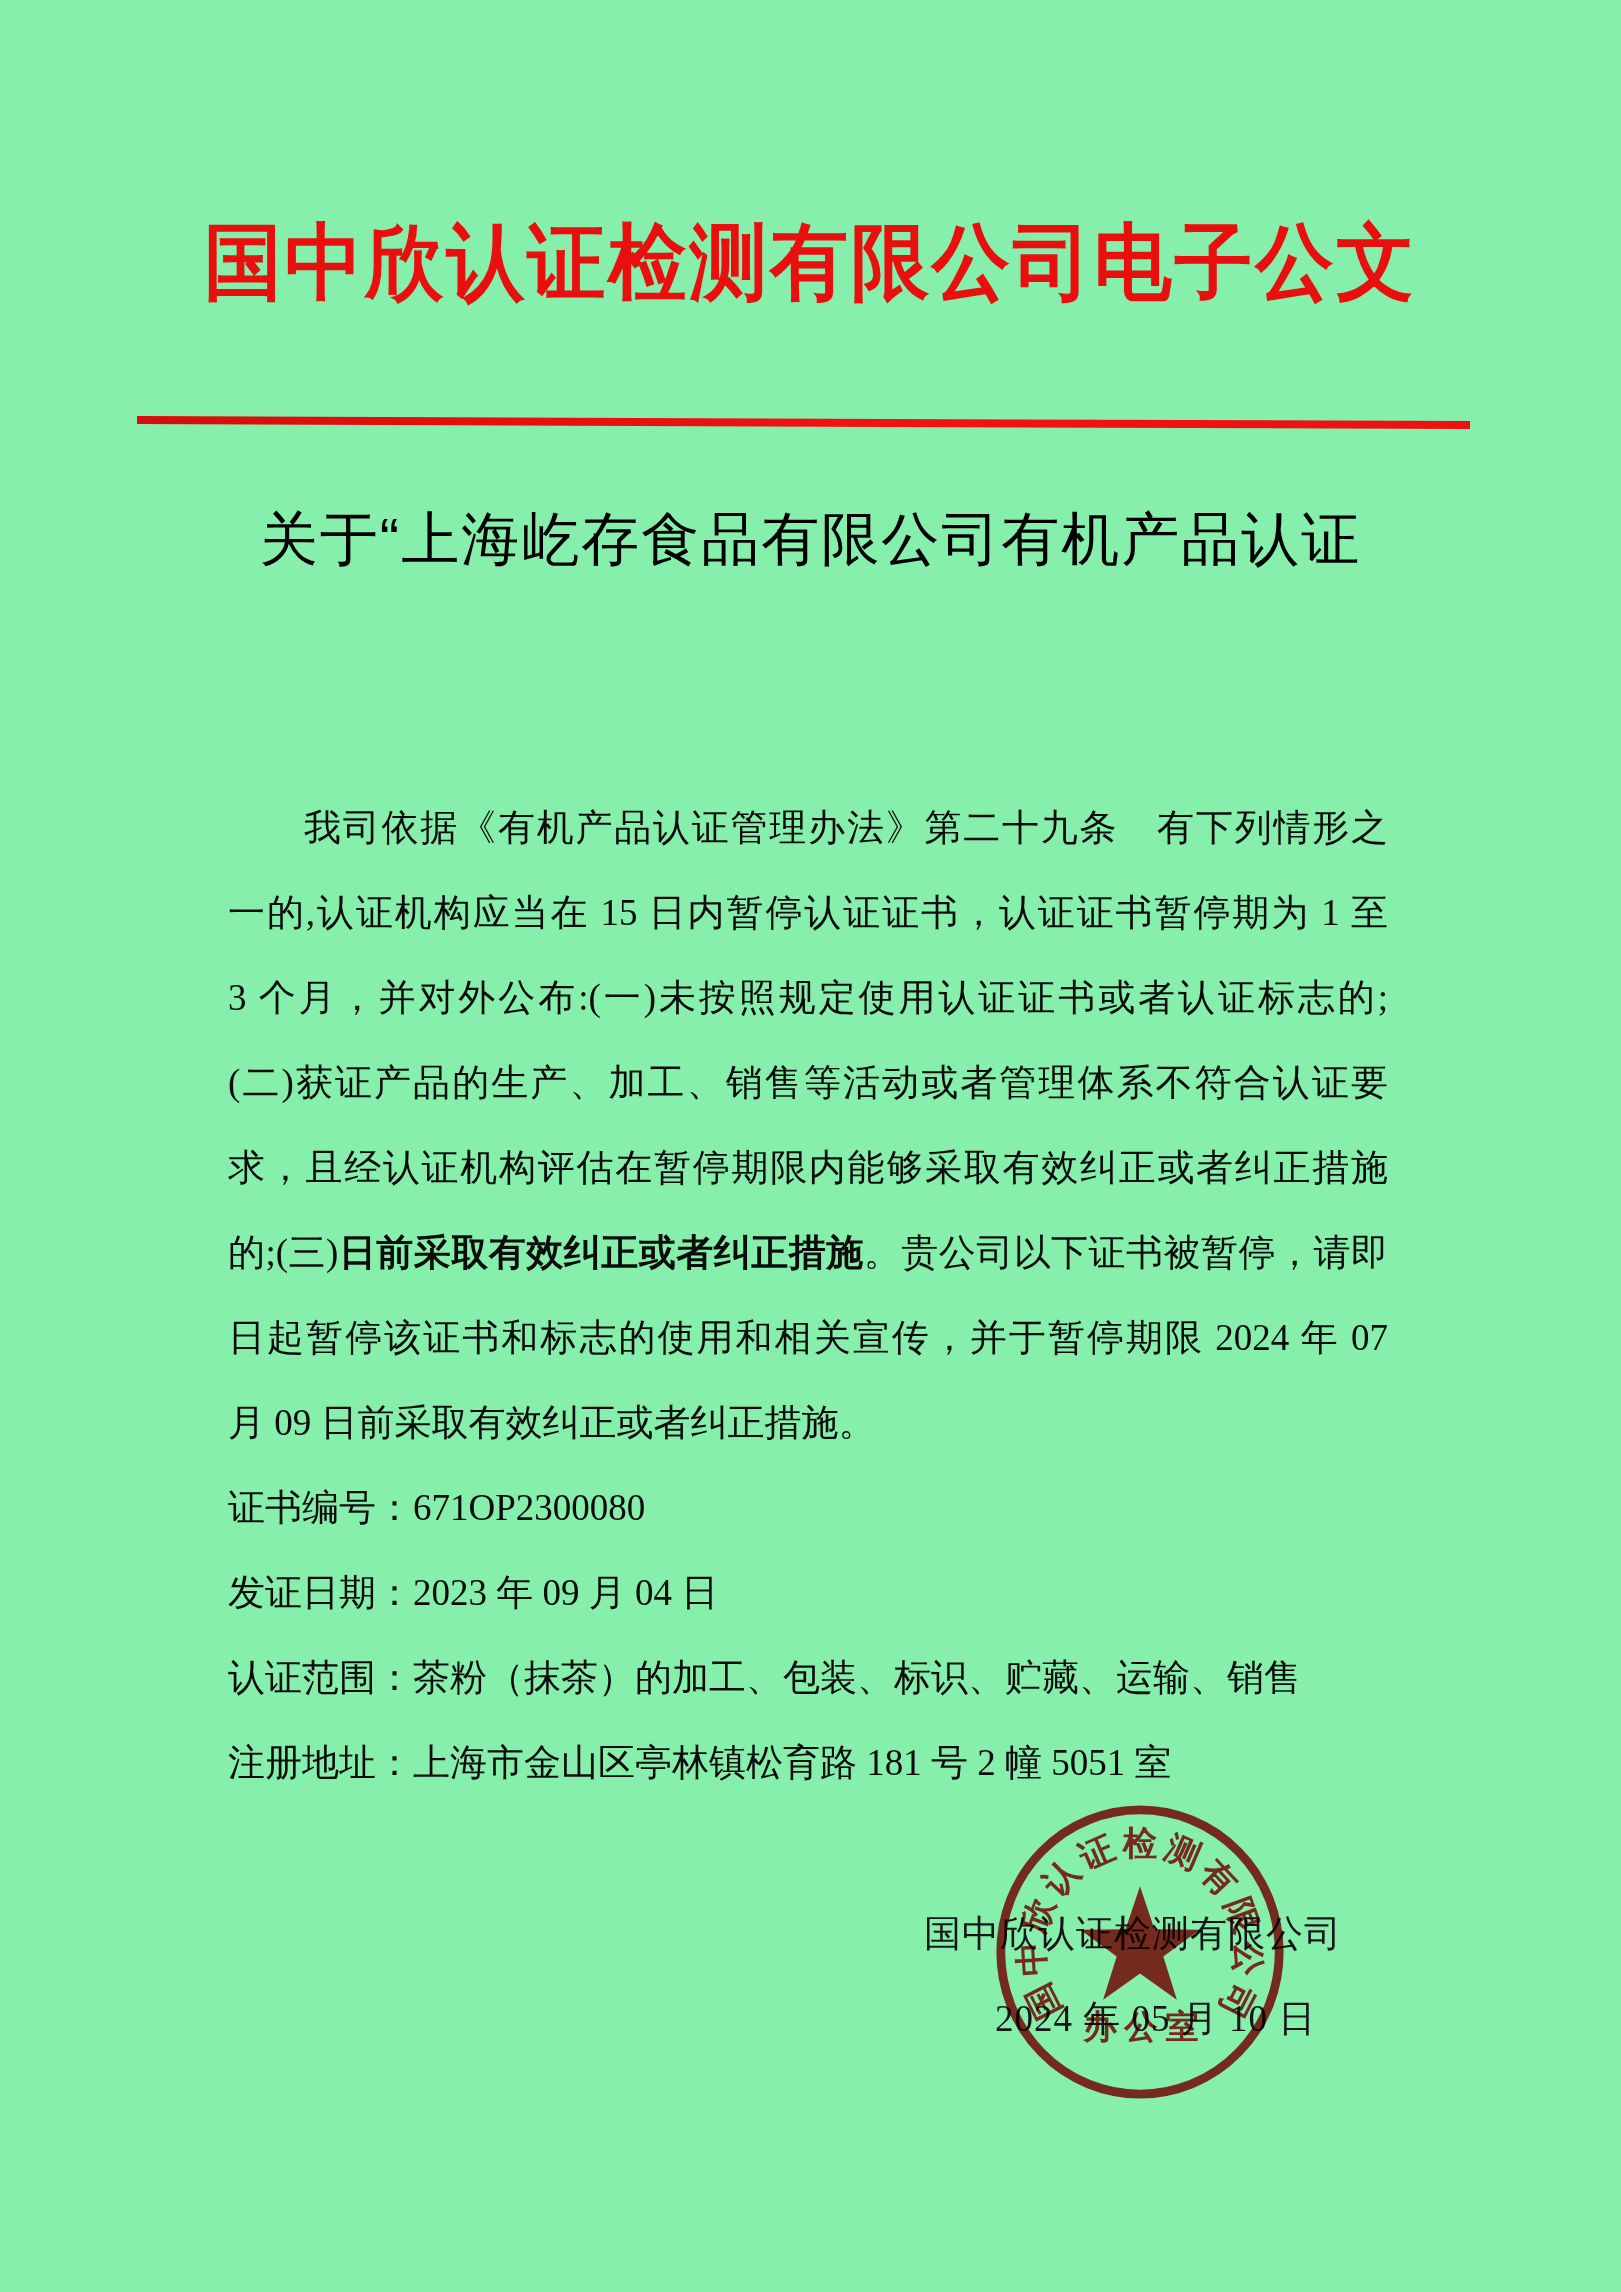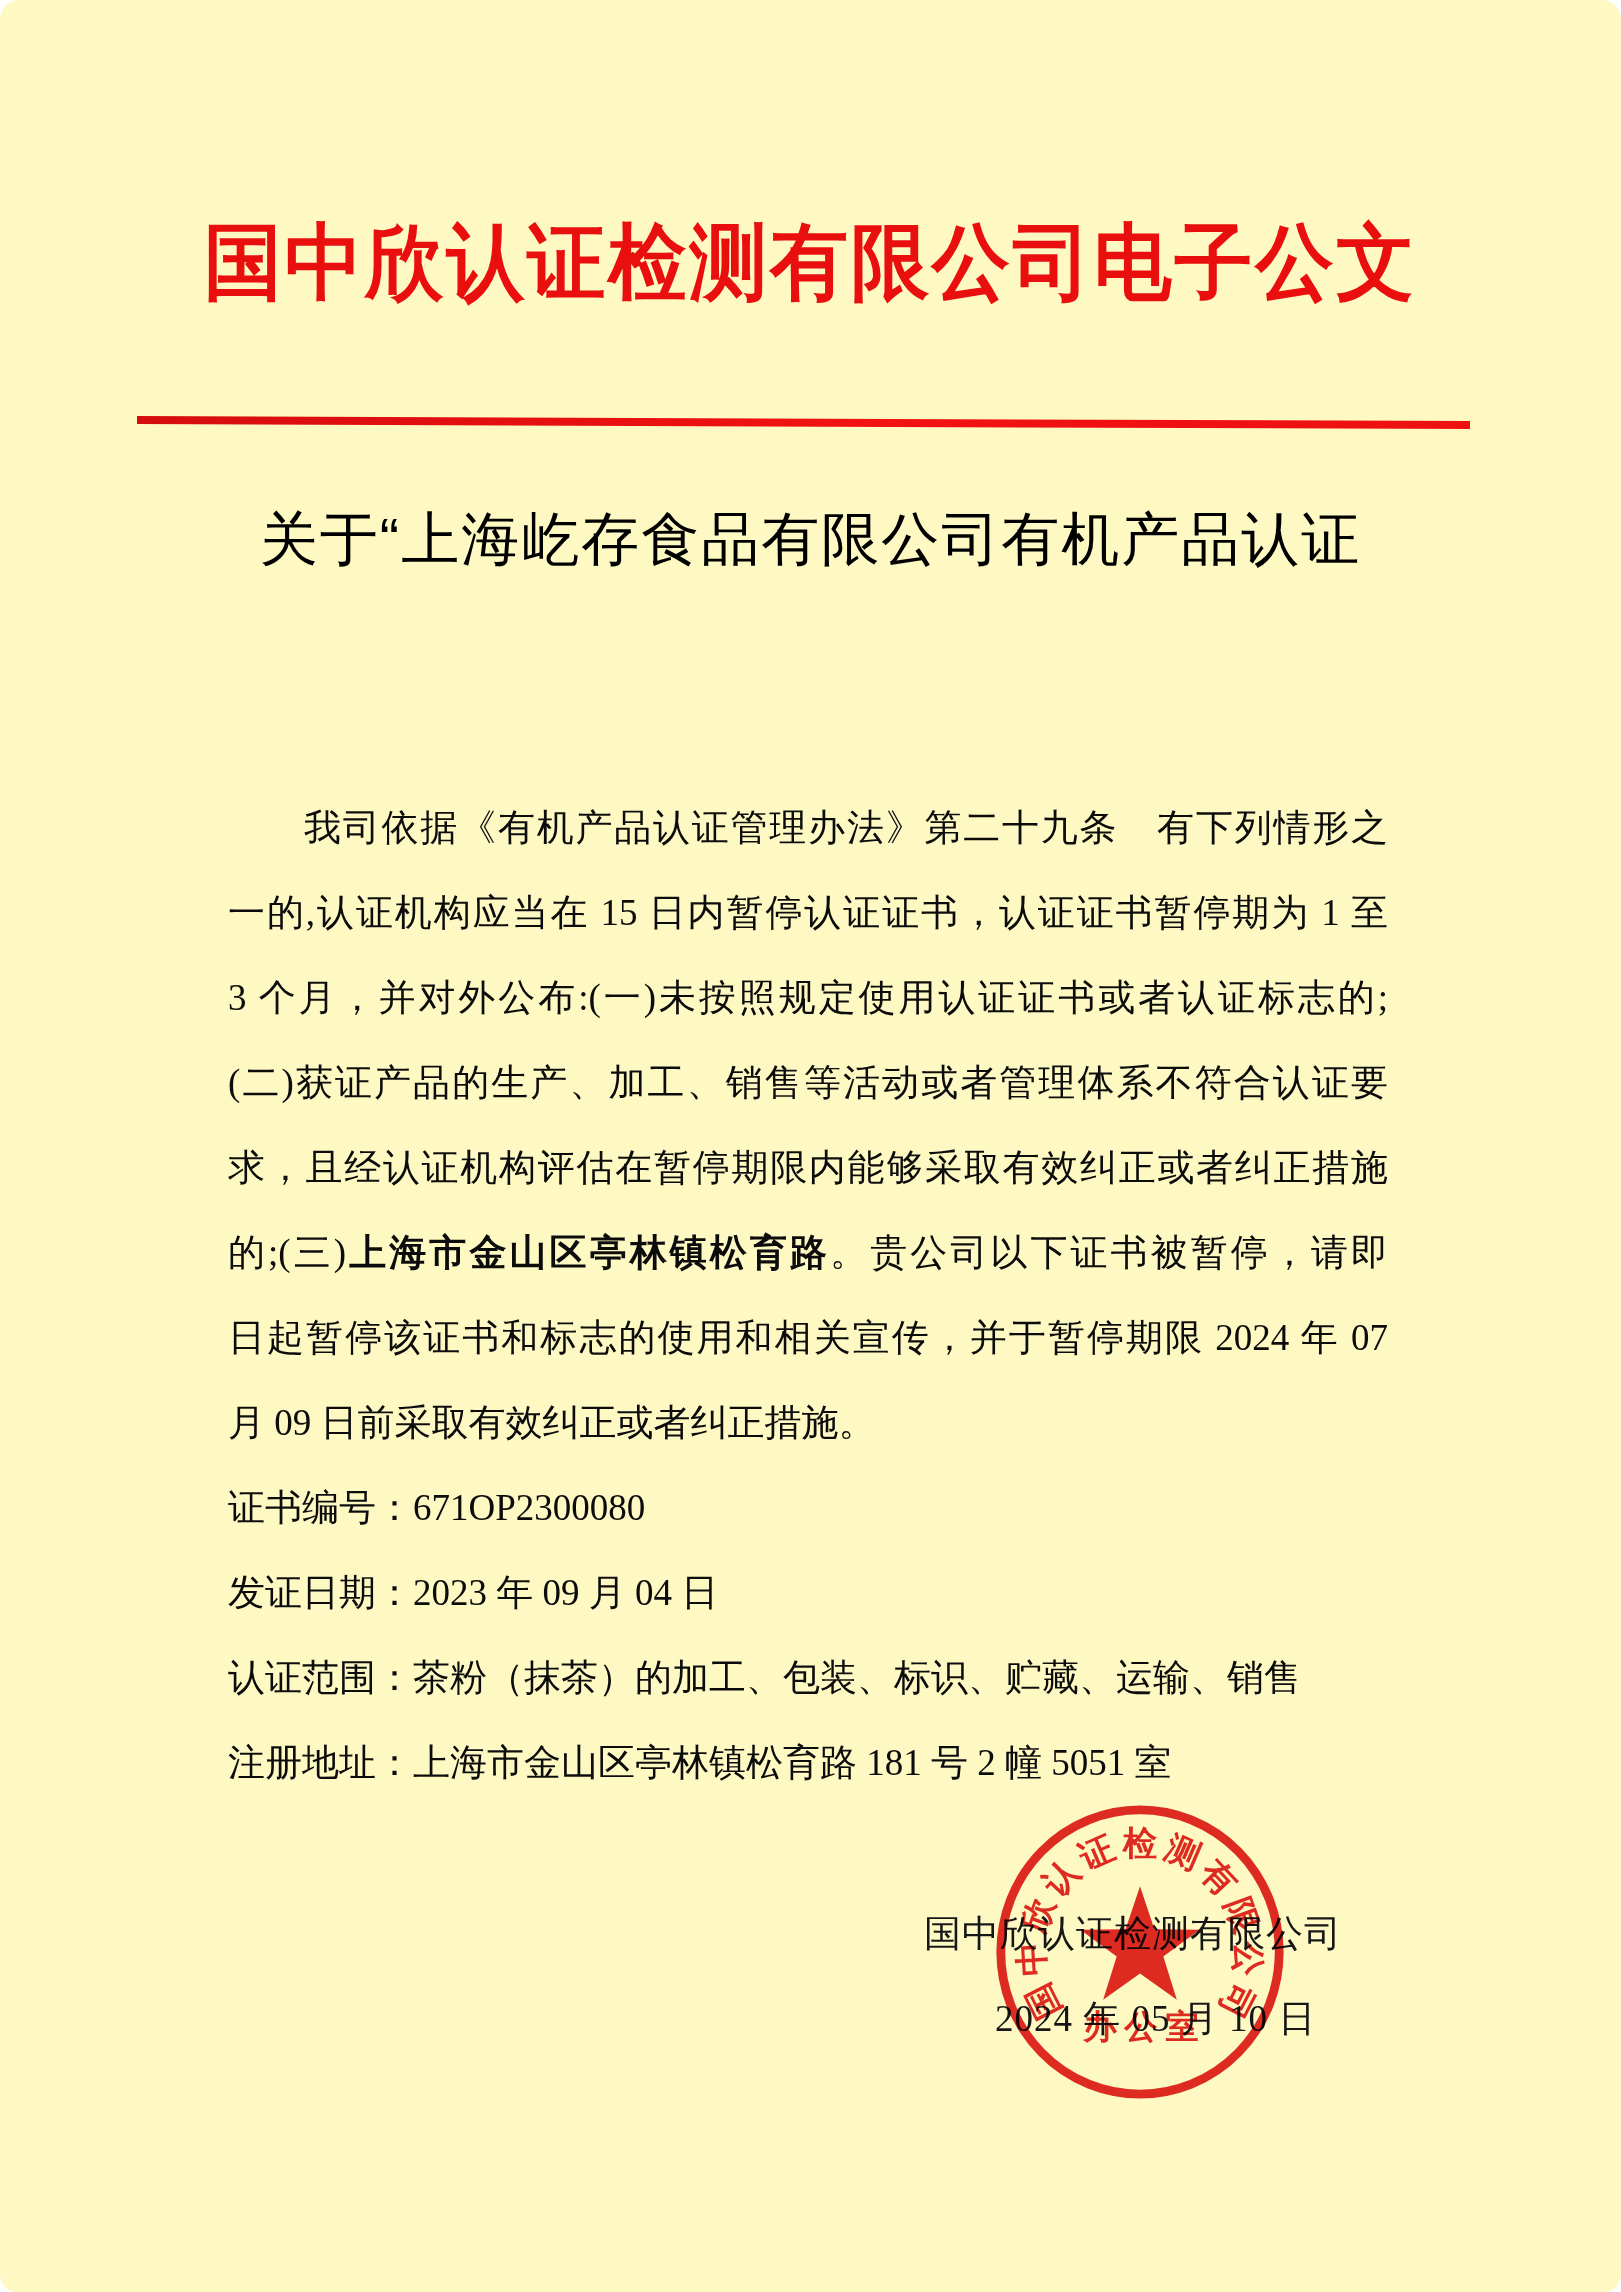--- a/index.html
+++ b/index.html
@@ -1,23 +1,22 @@
 <!DOCTYPE html>
 <html><head>
 <meta charset="utf-8">
 <style>
   html,body{margin:0;padding:0;background:#ffffff;}
   .page{
     position:relative;
     width:1621px;height:2293px;
-    background:#fef9c3;
+    background:#86efac;
     overflow:hidden;
     font-family:"Liberation Serif","DejaVu Serif",serif;
     color:#111;
-    border-radius:19px;
   }
   .org-title{
     position:absolute;top:212px;left:0;width:1621px;
     text-align:center;
     font-family:"Liberation Sans","DejaVu Sans",sans-serif;
     font-weight:bold;
     font-size:78px;line-height:94px;letter-spacing:2.9px;
     color:#ea0f0f;
     transform:scaleY(1.07);transform-origin:center top;
   }
@@ -98,21 +97,21 @@
     <div>关于“上海屹存食品有限公司有机产品认证</div>
   </div>
 
 
   <div class="body-text" id="body-text">
       <div class="body-line justify indent"><span>我司依据《有机产品认证管理办法》第二十九条　有下列情形之</span></div>
       <div class="body-line justify"><span>一的,认证机构应当在 15 日内暂停认证证书，认证证书暂停期为 1 至</span></div>
       <div class="body-line justify"><span>3 个月，并对外公布:(一)未按照规定使用认证证书或者认证标志的;</span></div>
       <div class="body-line justify"><span>(二)获证产品的生产、加工、销售等活动或者管理体系不符合认证要</span></div>
       <div class="body-line justify"><span>求，且经认证机构评估在暂停期限内能够采取有效纠正或者纠正措施</span></div>
-      <div class="body-line justify"><span>的;(三)</span><span class="seg-bold">上海市金山区亭林镇松育路</span><span>。贵公司以下证书被暂停，请即</span></div>
+      <div class="body-line justify"><span>的;(三)</span><span class="seg-bold">日前采取有效纠正或者纠正措施</span><span>。贵公司以下证书被暂停，请即</span></div>
       <div class="body-line justify"><span>日起暂停该证书和标志的使用和相关宣传，并于暂停期限 2024 年 07</span></div>
       <div class="body-line"><span>月 09 日前采取有效纠正或者纠正措施。</span></div>
       <div class="body-line"><span>证书编号：671OP2300080</span></div>
       <div class="body-line"><span>发证日期：2023 年 09 月 04 日</span></div>
       <div class="body-line"><span>认证范围：茶粉（抹茶）的加工、包装、标识、贮藏、运输、销售</span></div>
       <div class="body-line"><span>注册地址：上海市金山区亭林镇松育路 181 号 2 幢 5051 室</span></div>
     </div>
 
   <div class="signature">国中欣认证检测有限公司</div>
 

